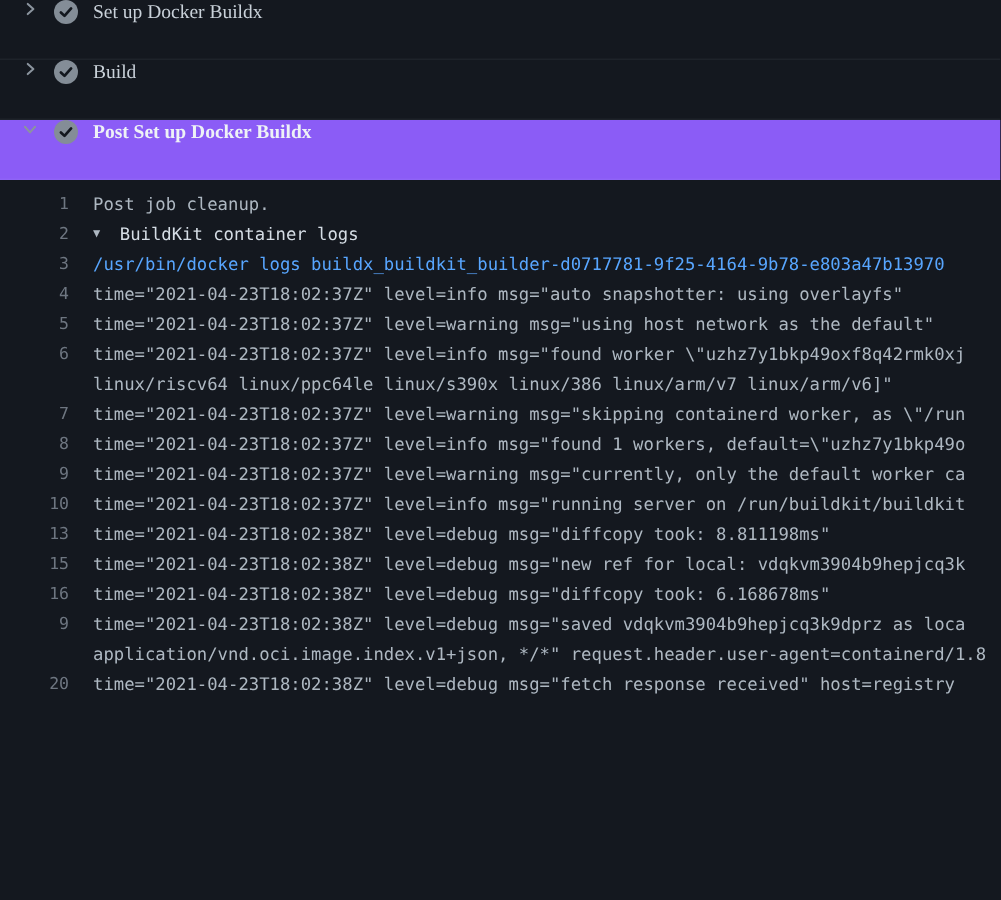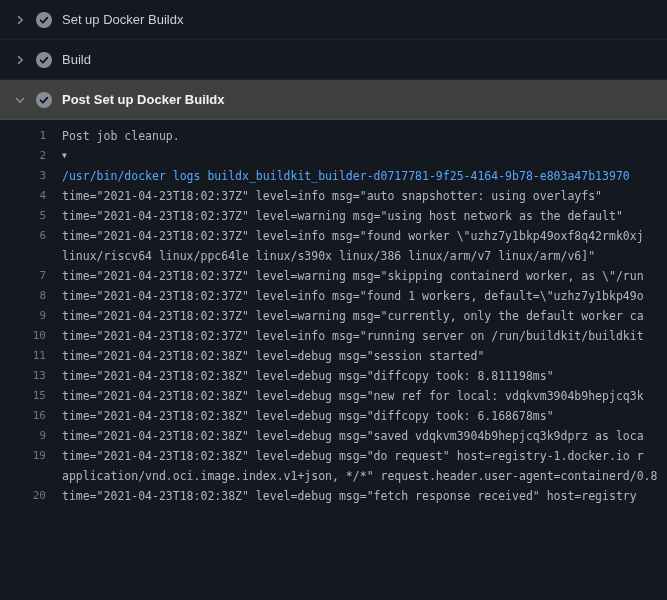--- a/index.html
+++ b/index.html
@@ -6,26 +6,27 @@
   html,body { width:667px; height:600px; }
   body {
     background:#14181f;
     overflow:hidden;
     font-family:"Liberation Sans", sans-serif;
   }
   .app { width:667px; height:600px; overflow:hidden; }
 
   
   .section {
-    display:flex; align-items:center;
+    display:flex; 
     height:40px; padding:0 14px; gap:10px;
     cursor:pointer;
     border-bottom:1px solid rgba(240,246,252,0.05);
-  }
-  .section.expanded { background:#404040; }
+    font-family:Liberation Serif, serif;
+  }
+  .section.expanded { background:#8b5cf6; }
   .chev { width:12px; height:12px; display:flex; align-items:center; justify-content:center; }
   .chev svg { display:block; }
   .check { width:16px; height:16px; }
   .check svg { display:block; }
   .label { color:#c9d1d9; font-size:13px; }
   .section.expanded .label { color:#eef2f6; font-weight:700; }
 
   
   .log {
     padding-top:6px;
@@ -102,20 +103,21 @@
   <div id="log" class="log">
   <div class="row plain">
     <span class="num">1</span>
     
     <span class="txt">Post job cleanup.</span>
   </div>
 
   <div class="row group">
     <span class="num">2</span>
     <span class="tri">▼</span>
+    <span class="txt">BuildKit container logs</span>
   </div>
 
   <div class="row command">
     <span class="num">3</span>
     
     <span class="txt">/usr/bin/docker logs buildx_buildkit_builder-d0717781-9f25-4164-9b78-e803a47b13970</span>
   </div>
 
   <div class="row plain">
     <span class="num">4</span>
@@ -158,25 +160,20 @@
     
     <span class="txt">time="2021-04-23T18:02:37Z" level=warning msg="currently, only the default worker ca</span>
   </div>
 
   <div class="row plain">
     <span class="num">10</span>
     
     <span class="txt">time="2021-04-23T18:02:37Z" level=info msg="running server on /run/buildkit/buildkit</span>
   </div>
 
-  <div class="row plain">
-    <span class="num">11</span>
-    
-    <span class="txt">time="2021-04-23T18:02:38Z" level=debug msg="session started"</span>
-  </div>
 
 
   <div class="row plain">
     <span class="num">13</span>
     
     <span class="txt">time="2021-04-23T18:02:38Z" level=debug msg="diffcopy took: 8.811198ms"</span>
   </div>
 
 
   <div class="row plain">
@@ -191,30 +188,25 @@
     <span class="txt">time="2021-04-23T18:02:38Z" level=debug msg="diffcopy took: 6.168678ms"</span>
   </div>
 
   <div class="row plain">
     <span class="num">9</span>
     
     <span class="txt">time="2021-04-23T18:02:38Z" level=debug msg="saved vdqkvm3904b9hepjcq3k9dprz as loca</span>
   </div>
 
 
-  <div class="row plain">
-    <span class="num">19</span>
-    
-    <span class="txt">time="2021-04-23T18:02:38Z" level=debug msg="do request" host=registry-1.docker.io r</span>
-  </div>
 
   <div class="row cont">
     <span class="num"></span>
     
-    <span class="txt">application/vnd.oci.image.index.v1+json, */*" request.header.user-agent=containerd/0.8</span>
+    <span class="txt">application/vnd.oci.image.index.v1+json, */*" request.header.user-agent=containerd/1.8</span>
   </div>
 
   <div class="row plain">
     <span class="num">20</span>
     
     <span class="txt">time="2021-04-23T18:02:38Z" level=debug msg="fetch response received" host=registry</span>
   </div>
 </div>
 </div>
 

